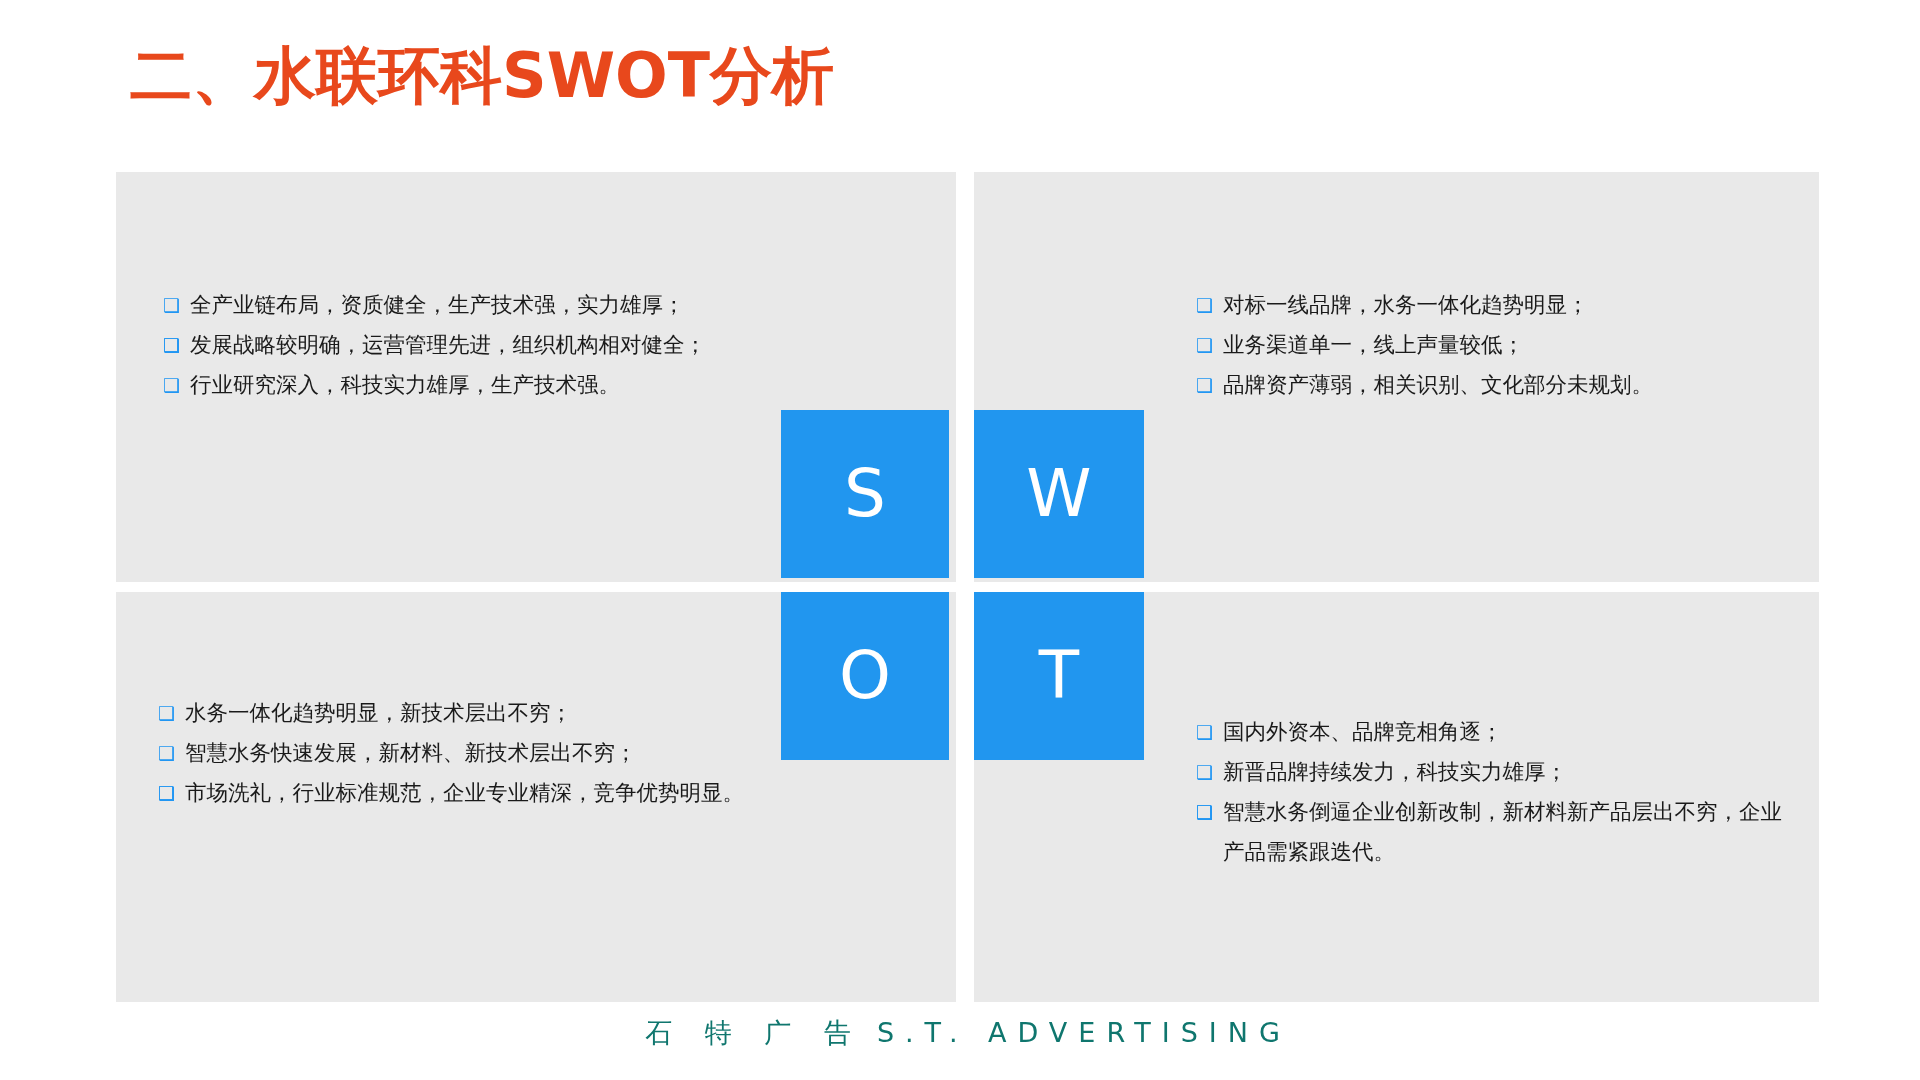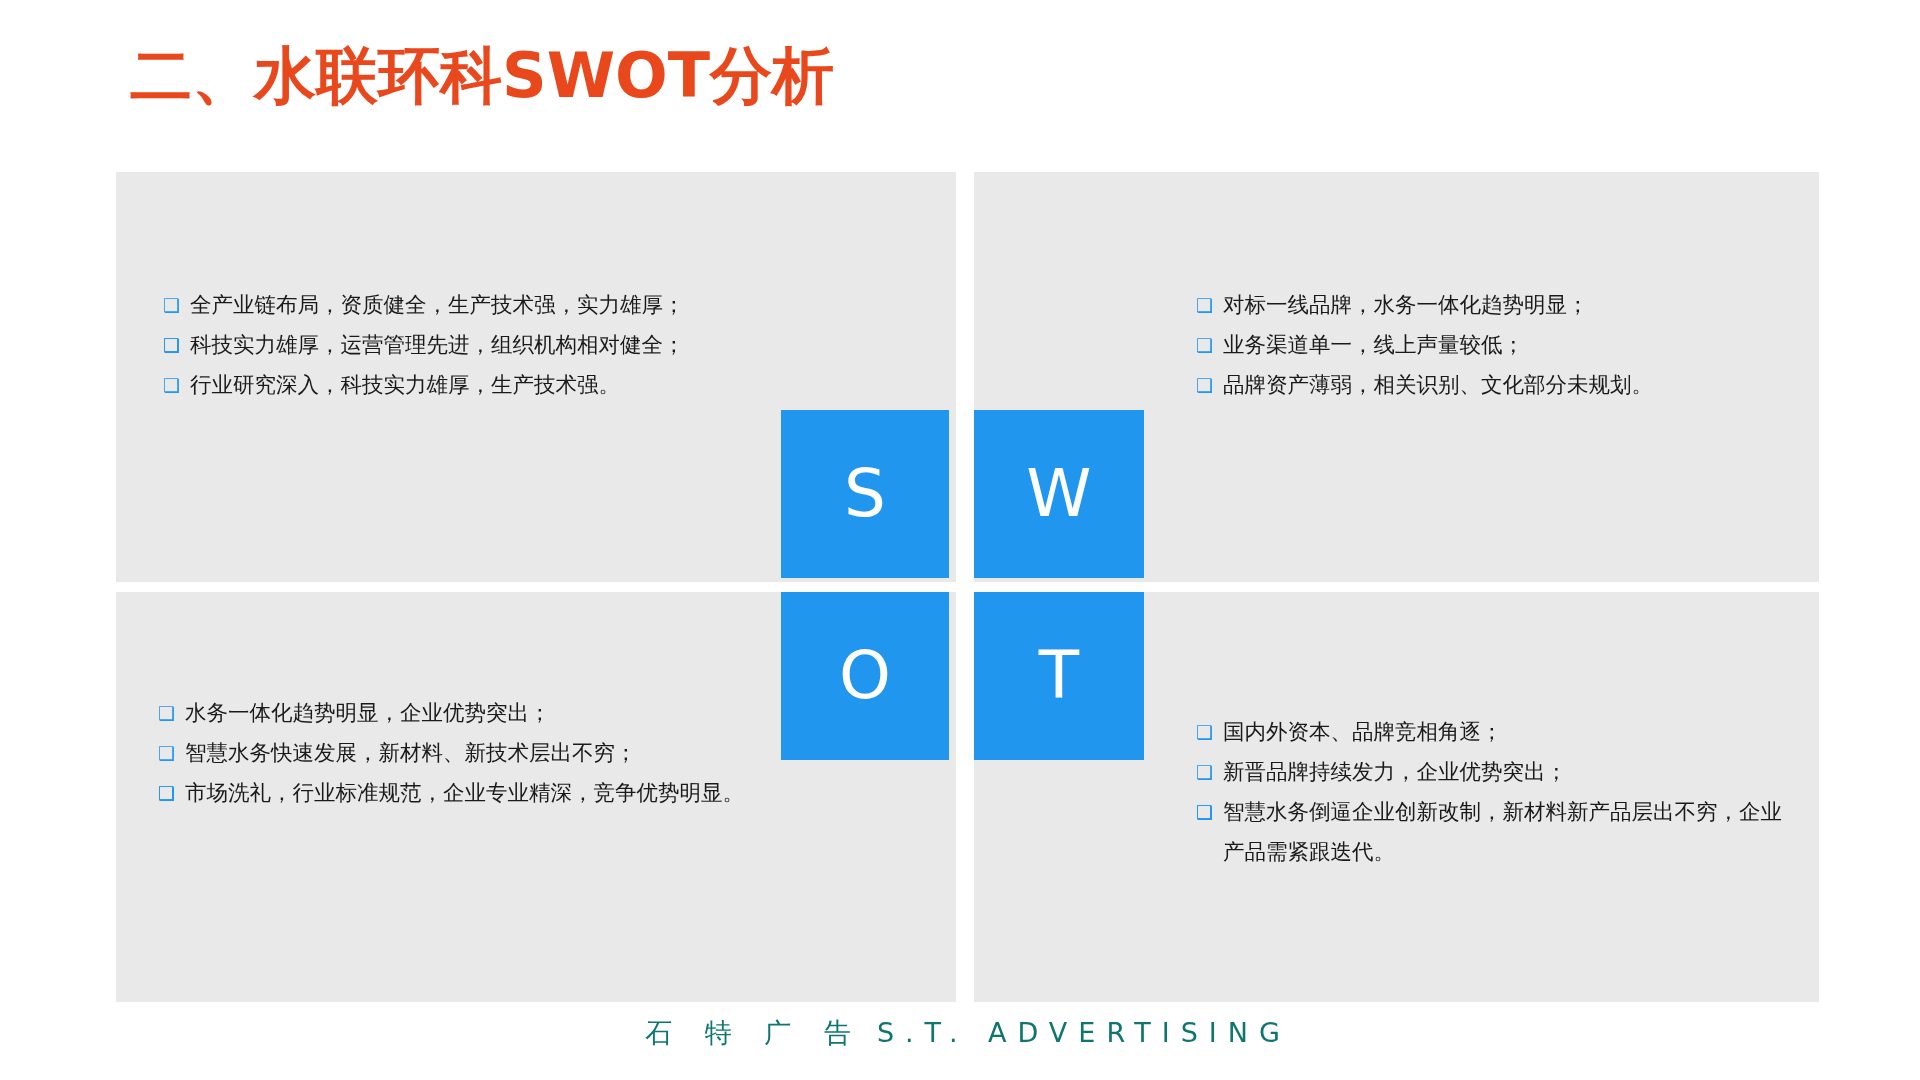--- a/index.html
+++ b/index.html
@@ -128,21 +128,21 @@
   <div class="bullets" id="text-s">
     <span class="b-line">
       <span class="marker">❑</span>
       <span>全产业链布局，资质健全，生产技术强，实力雄厚；</span>
     </span>
     <span class="b-line">
       <span class="marker">❑</span>
     </span>
     <span class="b-line">
       <span class="marker">❑</span>
-      <span>科技实力雄厚，运营管理先进，组织机构相对健全；</span>
+      <span>发展战略较明确，运营管理先进，组织机构相对健全；</span>
     </span>
     <span class="b-line">
       <span class="marker">❑</span>
       <span>行业研究深入，科技实力雄厚，生产技术强。</span>
     </span>
   </div>
 
   <div class="bullets" id="text-w">
     <span class="b-line">
       <span class="marker">❑</span>
@@ -154,21 +154,21 @@
     </span>
     <span class="b-line">
       <span class="marker">❑</span>
       <span>品牌资产薄弱，相关识别、文化部分未规划。</span>
     </span>
   </div>
 
   <div class="bullets" id="text-o">
     <span class="b-line">
       <span class="marker">❑</span>
-      <span>水务一体化趋势明显，企业优势突出；</span>
+      <span>水务一体化趋势明显，新技术层出不穷；</span>
     </span>
     <span class="b-line">
       <span class="marker">❑</span>
       <span>智慧水务快速发展，新材料、新技术层出不穷；</span>
     </span>
     <span class="b-line">
       <span class="marker">❑</span>
     </span>
     <span class="b-line">
       <span class="marker">❑</span>
@@ -176,21 +176,21 @@
     </span>
   </div>
 
   <div class="bullets wrap" id="text-t">
     <span class="b-line">
       <span class="marker">❑</span>
       <span>国内外资本、品牌竞相角逐；</span>
     </span>
     <span class="b-line">
       <span class="marker">❑</span>
-      <span>新晋品牌持续发力，企业优势突出；</span>
+      <span>新晋品牌持续发力，科技实力雄厚；</span>
     </span>
     <span class="b-line">
       <span class="marker">❑</span>
     </span>
     <span class="b-line">
       <span class="marker">❑</span>
       <span>智慧水务倒逼企业创新改制，新材料新产品层出不穷，企业产品需紧跟迭代。</span>
     </span>
   </div>
 

